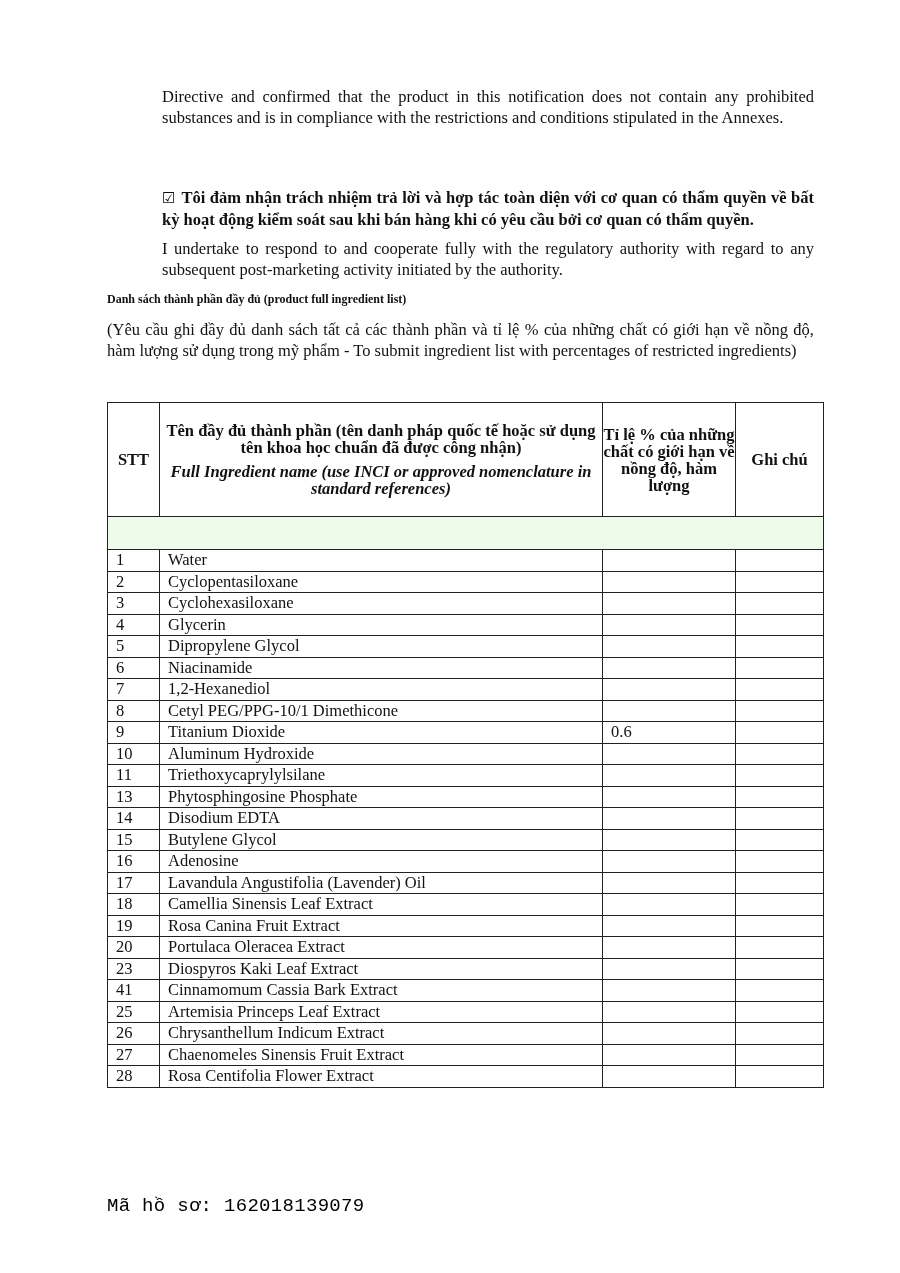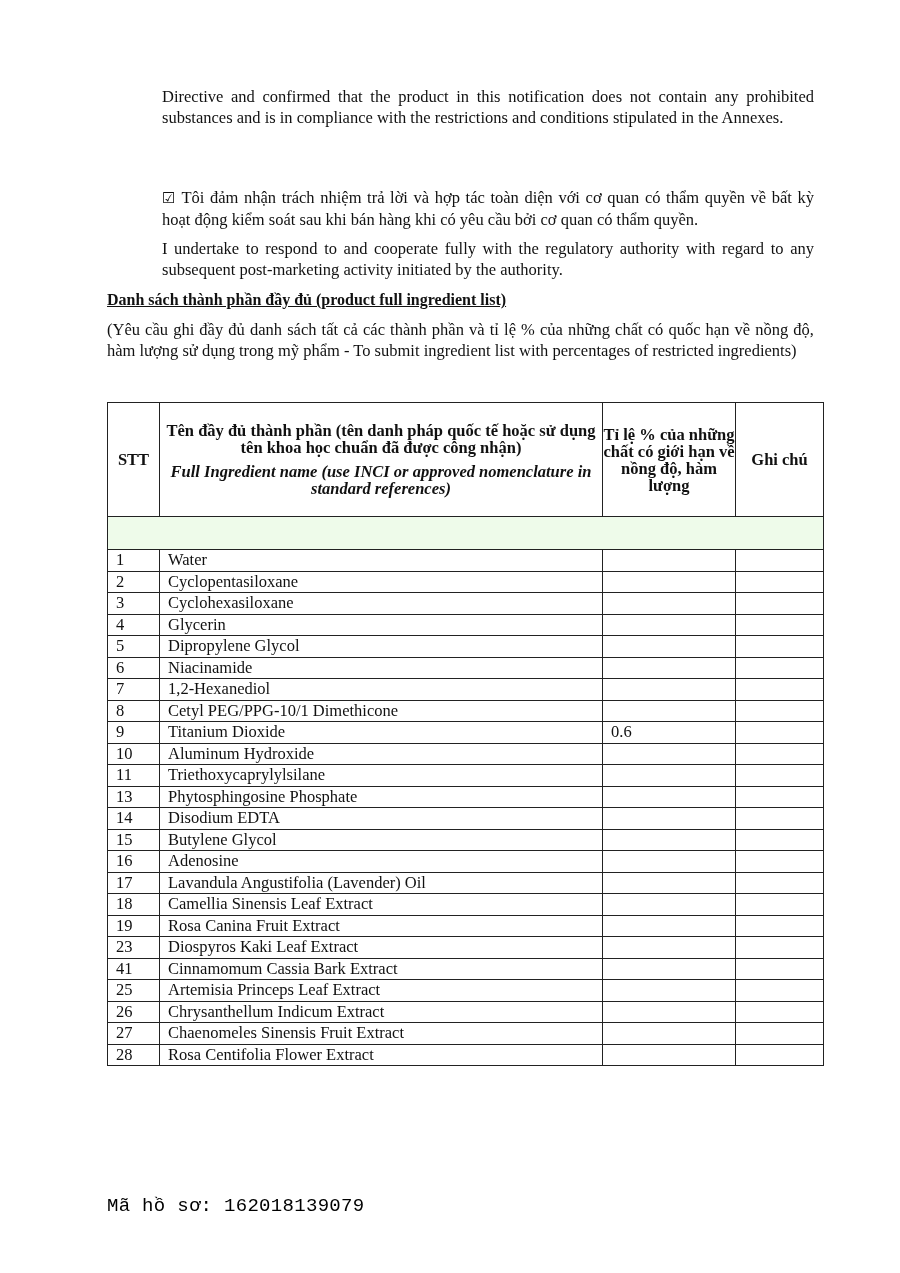--- a/index.html
+++ b/index.html
@@ -16,25 +16,25 @@
       color: #111;
     }
     .para {
       position: absolute;
       font-size: 16.5px;
       line-height: 21px;
       text-align: justify;
       text-align-last: left;
     }
     #p-directive { left: 162px; top: 86px; width: 652px; }
-    #p-commit-vn { left: 162px; top: 187px; width: 652px; }
+    #p-commit-vn { left: 162px; top: 187px; width: 652px; font-weight: bold; }
     #p-commit-en { left: 162px; top: 238px; width: 652px; }
     #section-title {
       position: absolute; left: 107px; top: 289px;
-      font-size: 16px; line-height: 21px; font-weight: bold; text-decoration: underline;
+      font-size: 12px; line-height: 21px; font-weight: bold;
     }
     #p-instruction { left: 107px; top: 319px; width: 707px; }
     .checkbox-glyph { font-family: "DejaVu Sans", sans-serif; font-size: 15px; margin-right: 6px; }
 
     table.ingredients {
       position: absolute;
       left: 107px;
       top: 402px;
       width: 716px;
       border-collapse: collapse;
@@ -92,21 +92,21 @@
 <div class="para" id="p-directive">Directive and confirmed that the product in this notification does not contain any prohibited substances and is in compliance with the restrictions and conditions stipulated in the Annexes.</div>
 
 <div class="para" id="p-commit-vn">
   <span class="checkbox-glyph">☑</span><span>Tôi đảm nhận trách nhiệm trả lời và hợp tác toàn diện với cơ quan có thẩm quyền về bất kỳ hoạt động kiểm soát sau khi bán hàng khi có yêu cầu bởi cơ quan có thẩm quyền.</span>
 </div>
 
 <div class="para" id="p-commit-en">I undertake to respond to and cooperate fully with the regulatory authority with regard to any subsequent post-marketing activity initiated by the authority.</div>
 
 <div id="section-title">Danh sách thành phần đầy đủ (product full ingredient list)</div>
 
-<div class="para" id="p-instruction">(Yêu cầu ghi đầy đủ danh sách tất cả các thành phần và tỉ lệ % của những chất có quốc hạn về nồng độ, hàm lượng sử dụng trong mỹ phẩm - To submit ingredient list with percentages of restricted ingredients)</div>
+<div class="para" id="p-instruction">(Yêu cầu ghi đầy đủ danh sách tất cả các thành phần và tỉ lệ % của những chất có giới hạn về nồng độ, hàm lượng sử dụng trong mỹ phẩm - To submit ingredient list with percentages of restricted ingredients)</div>
 
 <table class="ingredients">
   <colgroup>
     <col class="c-stt">
       <col class="c-name">
       <col class="c-pct">
       <col class="c-note">
   </colgroup>
   <thead>
     <tr class="head-row">
@@ -225,20 +225,26 @@
         <td class="pct"></td>
         <td class="note"></td>
       </tr>
       <tr class="data-row">
         <td class="stt">19</td>
         <td class="name">Rosa Canina Fruit Extract</td>
         <td class="pct"></td>
         <td class="note"></td>
       </tr>
       <tr class="data-row">
+        <td class="stt">20</td>
+        <td class="name">Portulaca Oleracea Extract</td>
+        <td class="pct"></td>
+        <td class="note"></td>
+      </tr>
+      <tr class="data-row">
         <td class="stt">23</td>
         <td class="name">Diospyros Kaki Leaf Extract</td>
         <td class="pct"></td>
         <td class="note"></td>
       </tr>
       <tr class="data-row">
         <td class="stt">41</td>
         <td class="name">Cinnamomum Cassia Bark Extract</td>
         <td class="pct"></td>
         <td class="note"></td>

